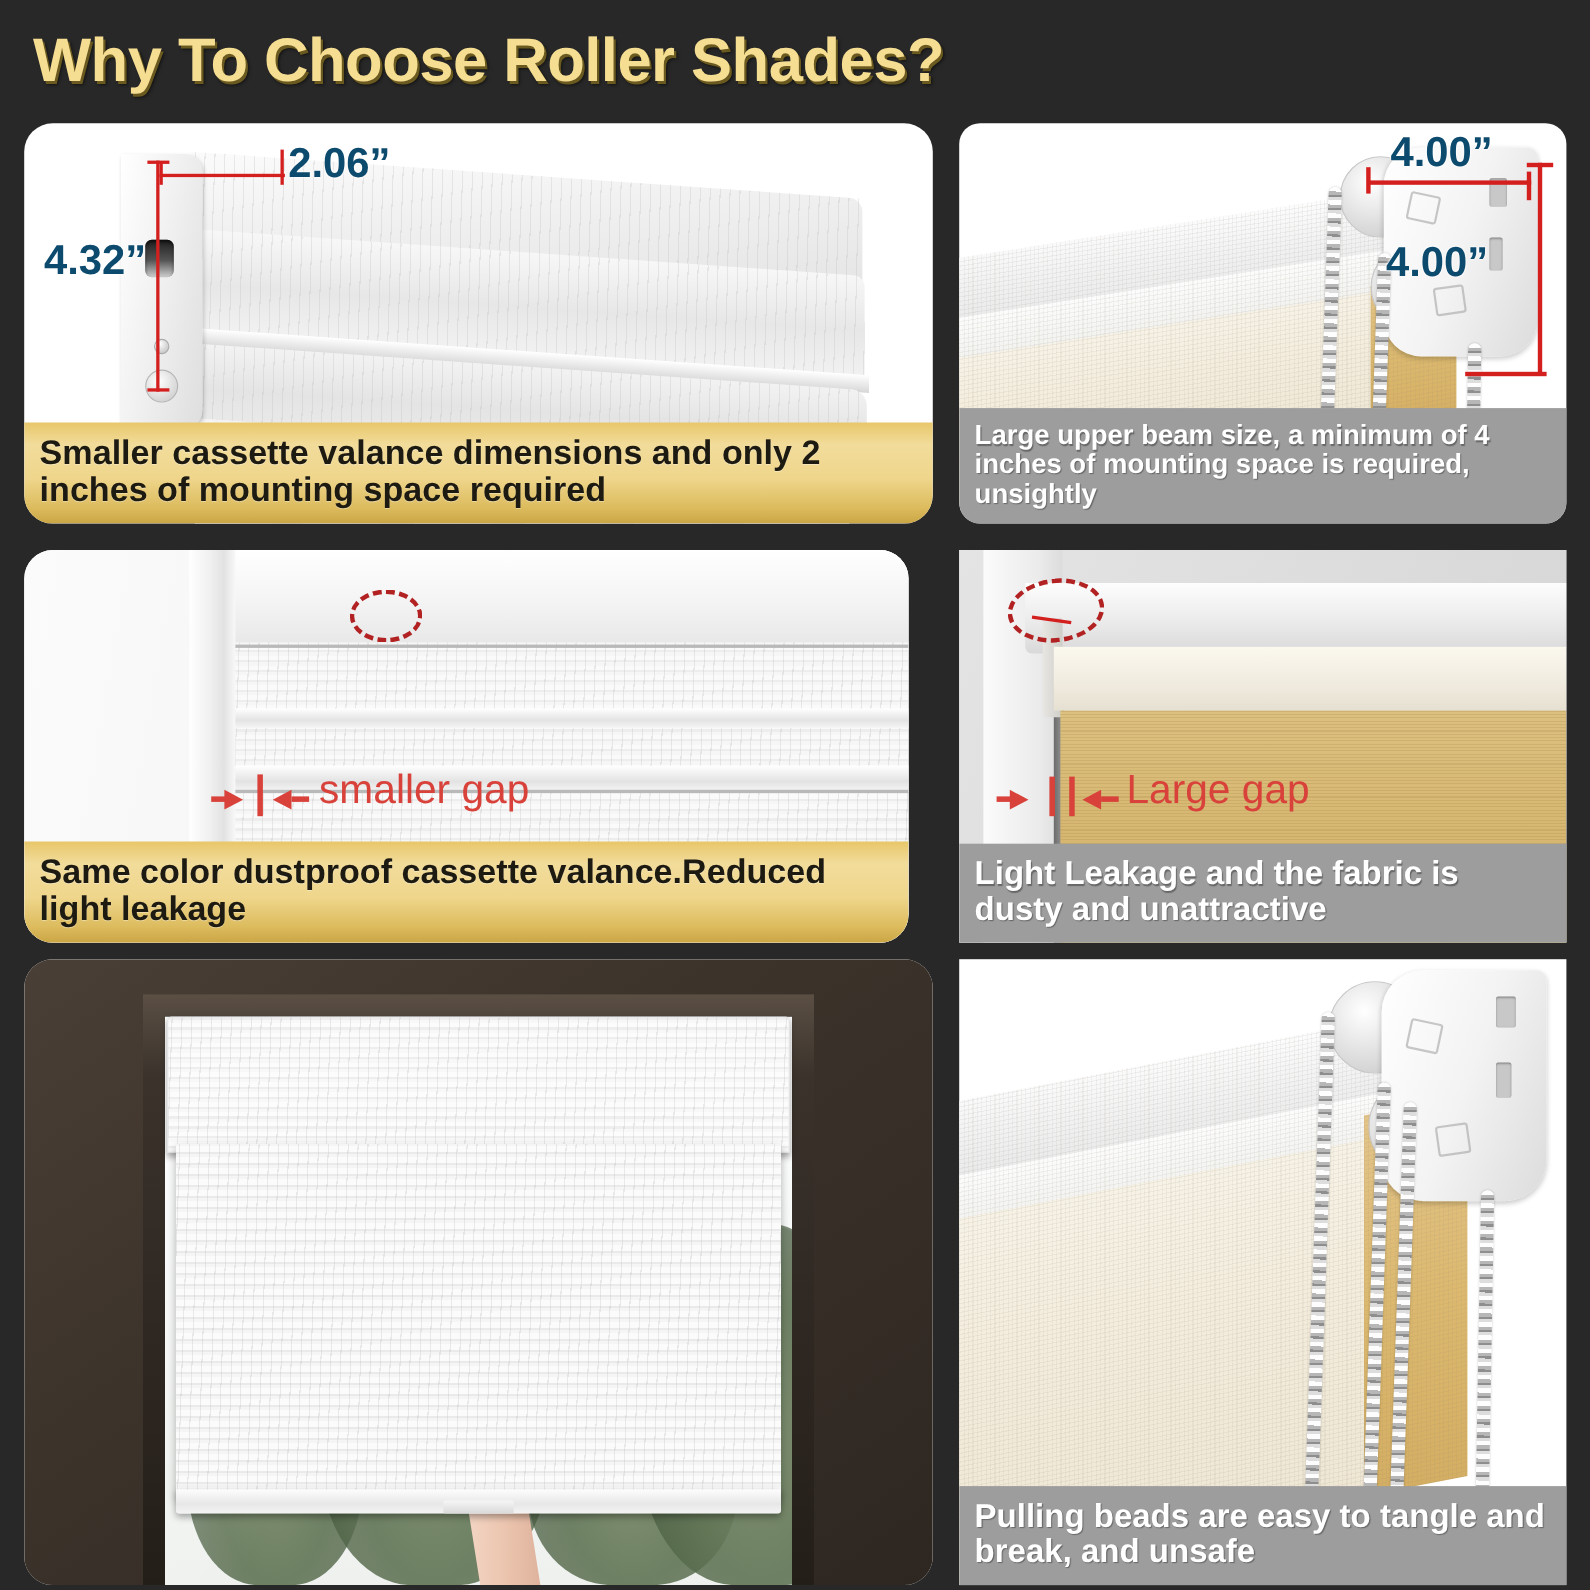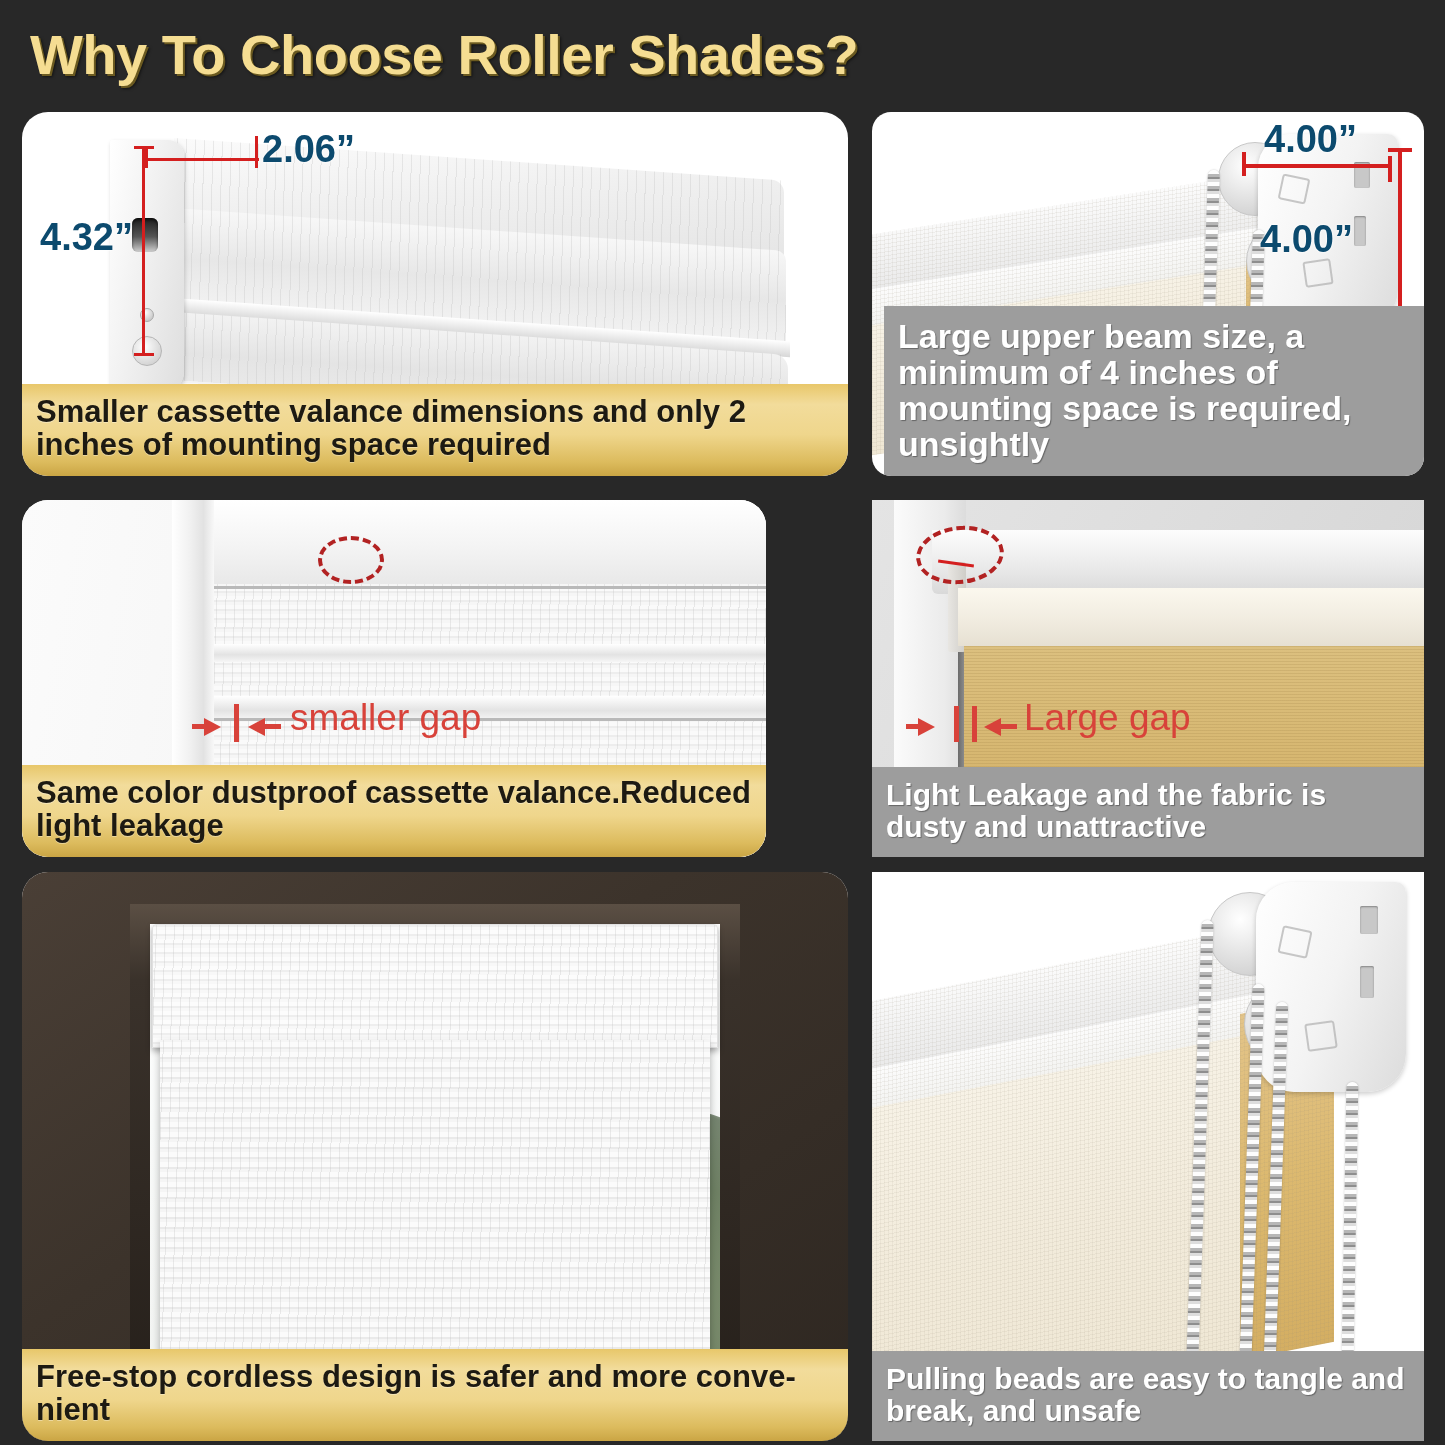--- a/index.html
+++ b/index.html
@@ -438,24 +438,24 @@
       <div class="dimline" style="left:370px; top:40px; width:4px; height:24px;"></div>
       <div class="dimline" style="left:516px; top:44px; width:4px; height:26px;"></div>
       <div class="dimtext" style="left:392px; top:6px; font-size:38px;">4.00”</div>
 
       <div class="dimline" style="left:526px; top:36px; width:4px; height:192px;"></div>
       <div class="dimline" style="left:516px; top:36px; width:24px; height:4px;"></div>
       <div class="dimline" style="left:460px; top:226px; width:74px; height:4px;"></div>
       <div class="dimtext" style="left:388px; top:106px; font-size:38px;">4.00”</div>
     </div>
 
-    <div class="caption grey" style="font-size:34px;margin-left:12px;">Large upper beam size, a minimum of 4 inches of mounting space is required, unsightly</div>
+    <div class="caption grey" style="font-size:25px;">Large upper beam size, a minimum of 4 inches of mounting space is required, unsightly</div>
   </div>
 
-  <div class="panel rounded" style="left:22px; top:392px; width:744px; height:357px;">
+  <div class="panel rounded" style="left:22px; top:392px; width:804px; height:357px;">
 
     <div class="photo">
       <div class="p3-wall"></div>
       <div class="p3-frameh"></div>
       <div class="p3-framev"></div>
       <div class="p3-blind">
           <div class="p1-texture"></div>
         </div>
       <div class="p3-slit" style="top:86px;"></div>
       <div class="p3-rail" style="top:144px; height:18px;"></div>
@@ -524,21 +524,20 @@
       <div class="p5-valance">
           <div class="p1-texture"></div>
         </div>
       <div class="p5-shade">
           <div class="p1-texture"></div>
         </div>
       <div class="p5-bottomrail"></div>
       <div class="p5-tab"></div>
     </div>
 
-    <div class="caption gold" style="font-size:31px;">Free-stop cordless design is safer and more conve-nient</div>
   </div>
 
   <div class="panel" style="left:872px; top:764px; width:552px; height:569px;">
 
     <div class="photo">
       <div class="rs-tube" style="left:-24px; top:48px; width:440px; height:86px; transform:skewY(-11deg); transform-origin:right top; border-radius:6px;">
           <div class="rs-weave"></div>
         </div>
       <div class="rs-fabric-white" style="left:-24px; top:118px; width:428px; height:60px; transform:skewY(-11deg); transform-origin:right top;">
           <div class="rs-weave"></div>

